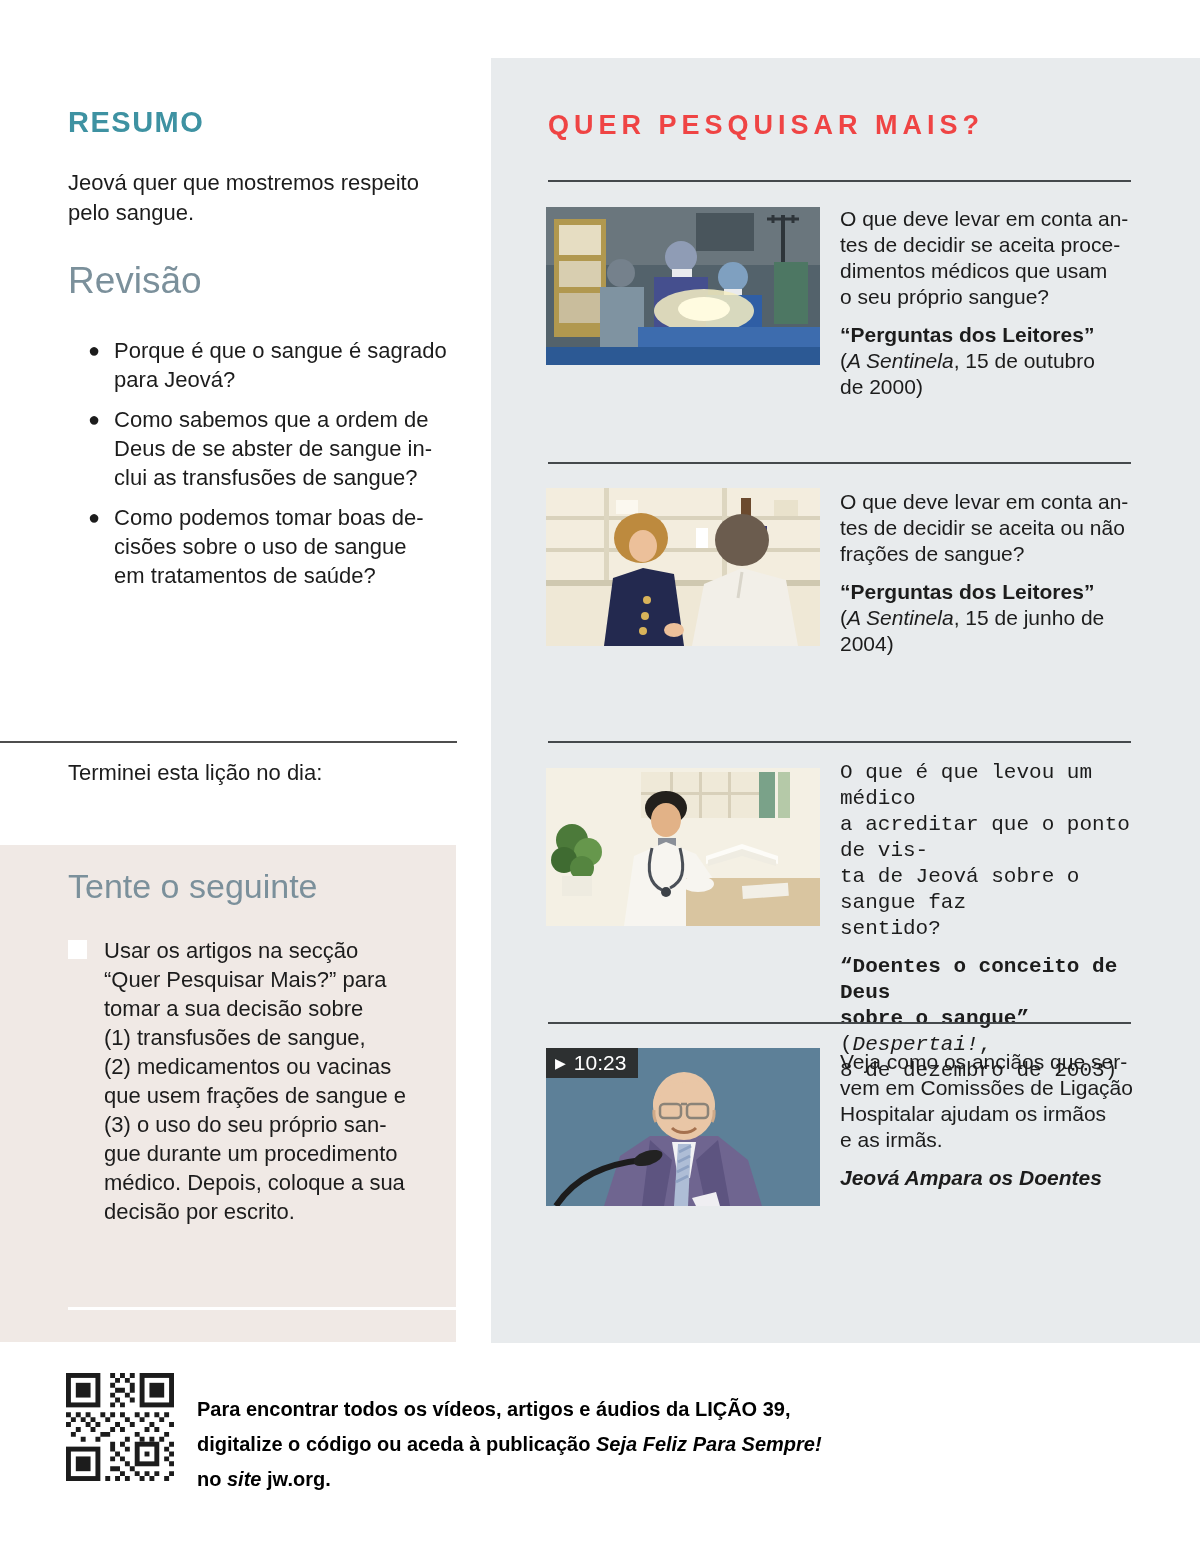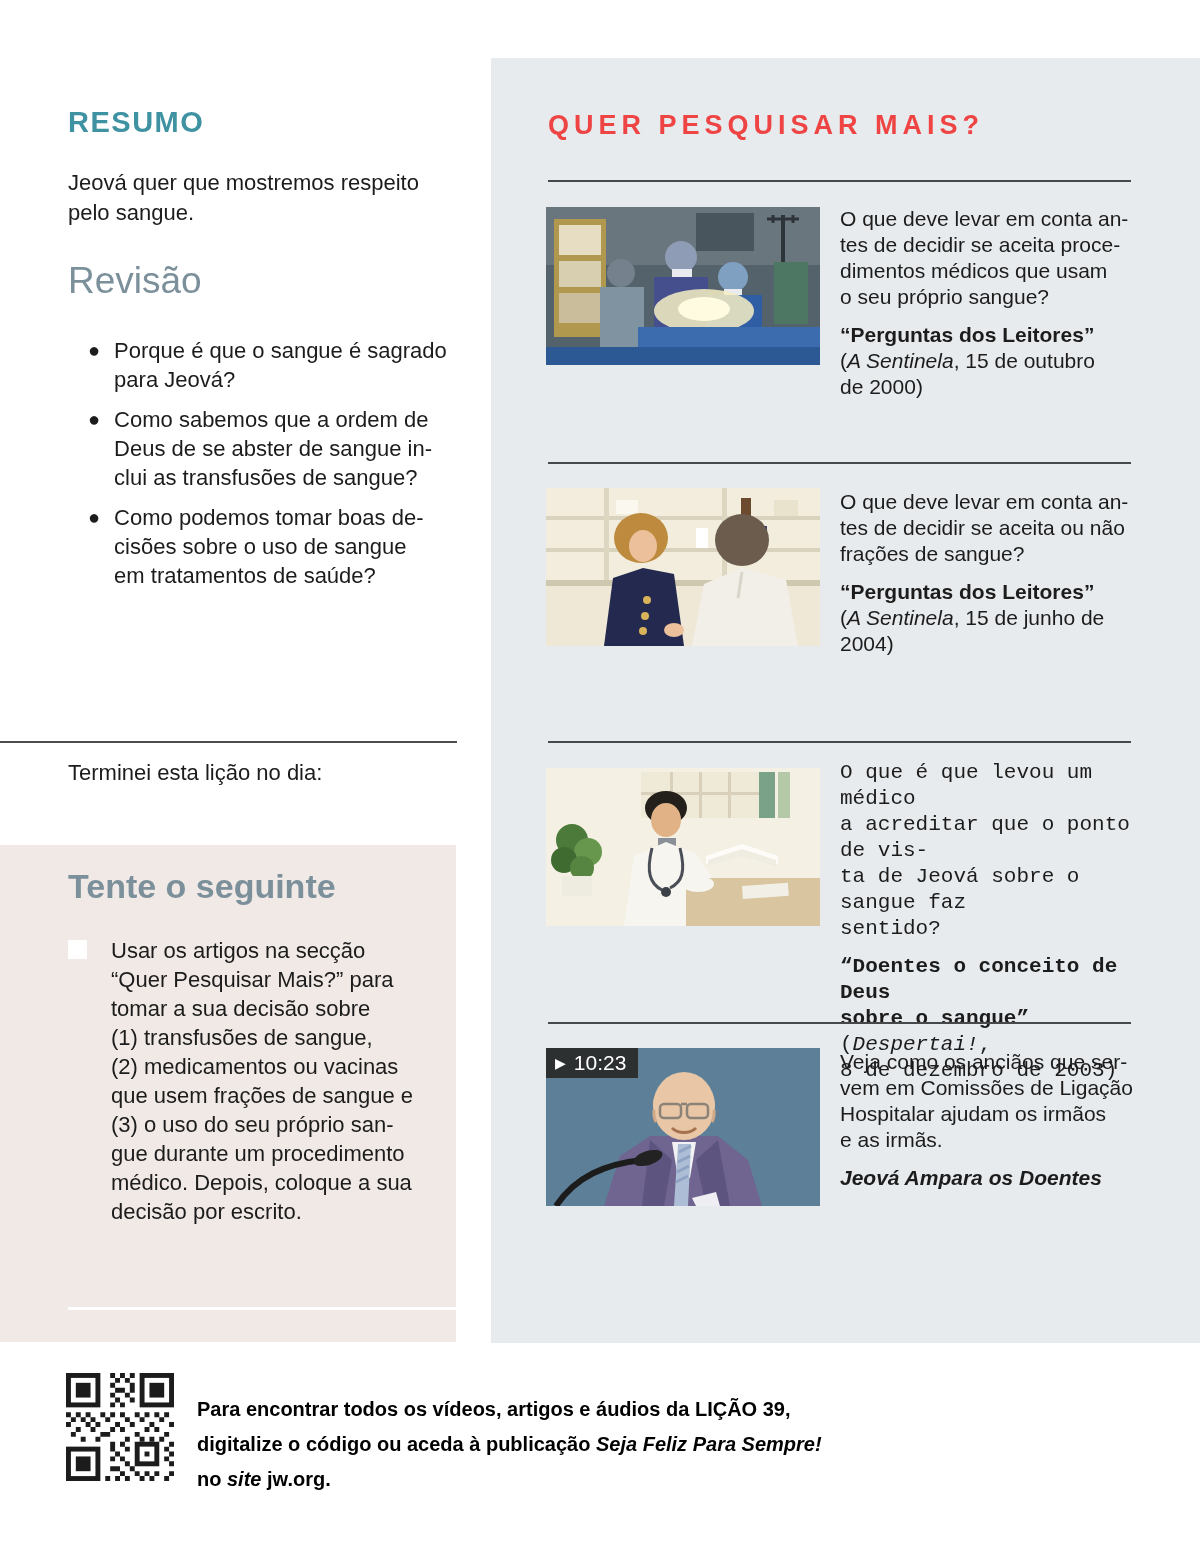--- a/index.html
+++ b/index.html
@@ -12,22 +12,22 @@
   .resumo-title{left:68px;top:106px;font-size:29px;font-weight:700;letter-spacing:1.5px;color:#3e92a2;}
   .resumo-text{left:68px;top:168px;font-size:22px;line-height:30px;width:392px;}
   .revisao-title{left:68px;top:260px;font-size:37px;font-weight:500;color:#7b909b;}
   .bullet-list{left:88px;top:336px;width:380px;}
   .bullet-item{display:flex;gap:14px;margin-bottom:11px;font-size:22px;line-height:29px;}
   .bullet-dot{flex:0 0 auto;font-size:20px;line-height:29px;}
   .divider-left{left:0;top:741px;width:457px;height:2px;background:#4d4d4d;}
   .terminei{left:68px;top:760px;font-size:22px;}
 
   .try-box{left:0;top:845px;width:456px;height:497px;background:#f0e9e5;}
-  .try-title{left:68px;top:867px;font-size:34px;font-weight:700;color:#7b909b;}
-  .try-item{position:absolute;display:flex;gap:24px;font-size:22px;line-height:29px;}
+  .try-title{left:68px;top:867px;font-size:34px;font-weight:400;color:#7b909b;}
+  .try-item{position:absolute;display:flex;gap:17px;font-size:22px;line-height:29px;}
   .try-item-1{left:68px;top:936px;width:370px;}
   .try-item-2{left:68px;top:1252px;width:370px;}
   .checkbox{flex:0 0 auto;width:19px;height:19px;background:#ffffff;margin-top:4px;cursor:pointer;}
   .write-line{left:68px;top:1307px;width:388px;height:3px;background:#ffffff;}
 
   
   .panel{left:491px;top:58px;width:709px;height:1285px;background:#e8ebed;}
   .panel-title{left:548px;top:110px;font-size:27px;font-weight:700;letter-spacing:5px;color:#ef4444;}
   .divider-right{position:absolute;left:548px;width:583px;height:2px;background:#45494c;}
   .item-image{position:absolute;left:546px;width:274px;height:158px;overflow:hidden;}

